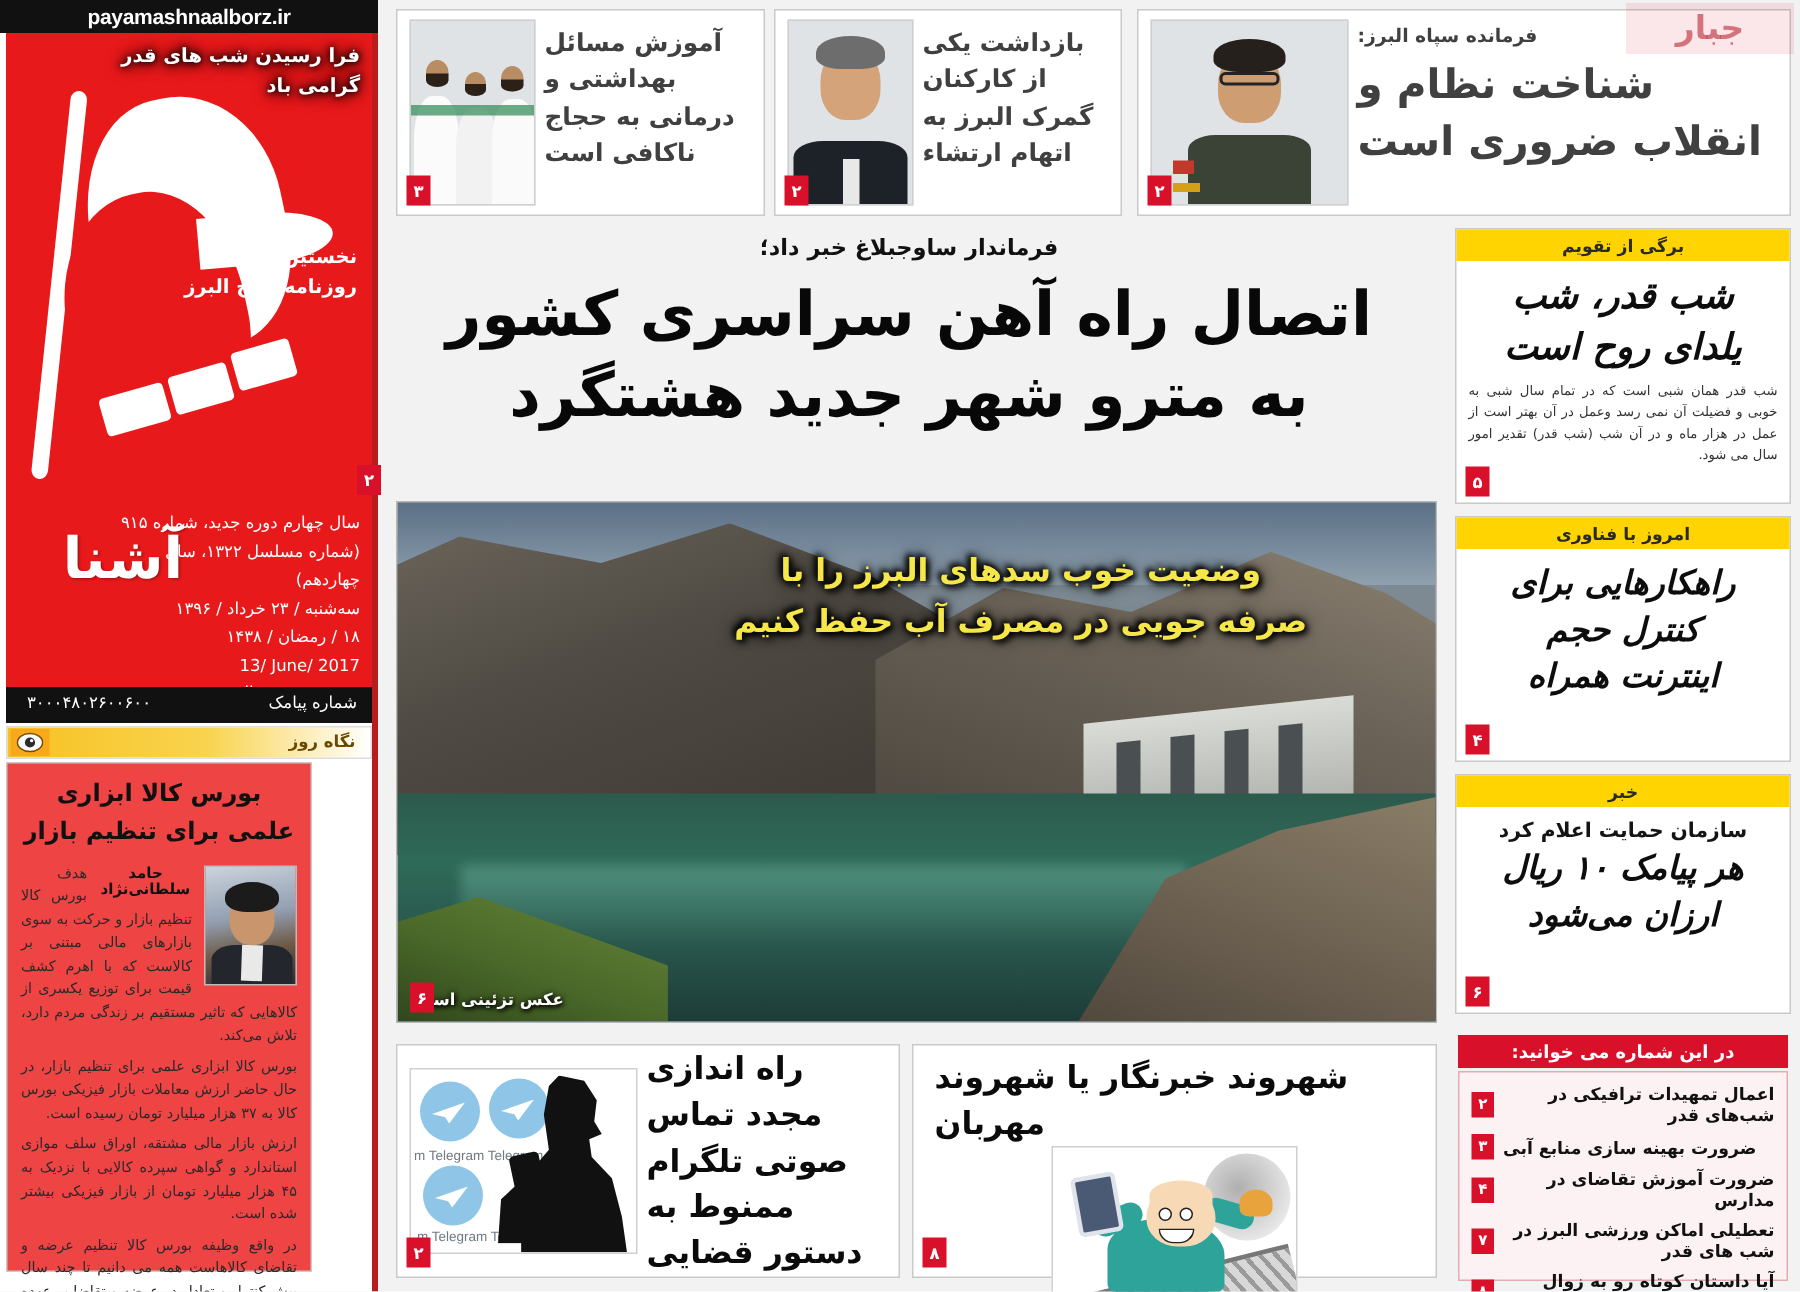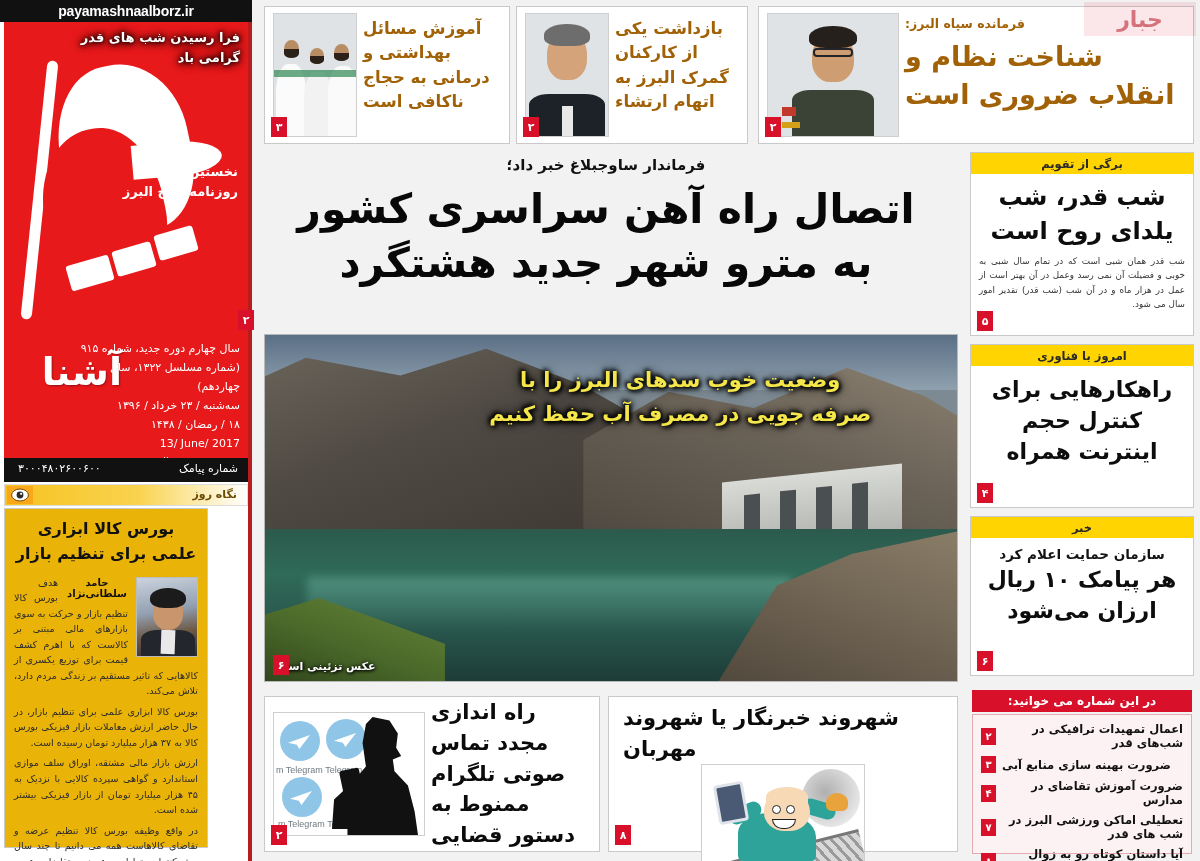--- a/index.html
+++ b/index.html
@@ -149,21 +149,21 @@
   }
   .art-head .eye svg { display: block; }
   .art-head .lbl {
     position: absolute; right: 10px; top: 3px;
     font-size: 11px; font-weight: bold; color: #6a4a00;
     direction: rtl;
   }
   .art-box {
     position: absolute; left: 4px; top: 508px;
     width: 204px; height: 340px;
-    background: #eab308;
+    background: #ef4444;
     border: 1px solid #c9c9c9;
     padding: 8px 9px;
     direction: rtl;
   }
   .art-title {
     font-size: 16px; font-weight: bold; color: #111;
     text-align: center; line-height: 1.55; margin-bottom: 8px;
   }
   .art-photo {
     float: right;
@@ -217,21 +217,21 @@
     font-size: 11px; font-weight: bold;
     display: flex; align-items: center; justify-content: center;
     direction: rtl;
     z-index: 4;
   }
 
   
   .teaser { padding: 6px 8px; direction: rtl; display: flex; }
   .teaser .t-txt {
     flex: 1;
-    font-size: 16.5px; font-weight: bold; color: #a16207;
+    font-size: 16.5px; font-weight: bold; color: #404040;
     line-height: 1.48; text-align: left; padding: 4px 4px 0 6px;
     letter-spacing: -0.3px;
   }
   .teaser .t-img {
     width: 84px; border: 1px solid #cfcfcf; background: #dfe3e6;
     position: relative; overflow: hidden; flex: 0 0 auto;
   }
 
   
   .ph-hajj { background: linear-gradient(180deg,#e9eef1 0%, #cfd7dc 46%, #b9c3c8 100%); }
@@ -345,21 +345,21 @@
     height: 21px;
     background: #ffd400;
     color: #2a2a2a;
     font-size: 11.5px; font-weight: bold;
     display: flex; align-items: center; justify-content: center;
     direction: rtl;
   }
   .sb-body { padding: 6px 8px 4px; direction: rtl; position: relative; }
   .sb-title {
     font-size: 24px; font-weight: bold; color: #0d0d0d;
-    text-align: center; line-height: 1.42; letter-spacing: -0.5px;
+    text-align: center; line-height: 1.42; letter-spacing: -0.5px; font-style: italic;
   }
   .sb-title.sm { font-size: 22px; }
   .sb-kicker {
     font-size: 13.5px; font-weight: bold; color: #141414;
     text-align: center; margin-bottom: 2px;
   }
   .sb-deck {
     font-size: 8.8px; line-height: 1.62; color: #333;
     text-align: justify; margin-top: 6px;
   }

